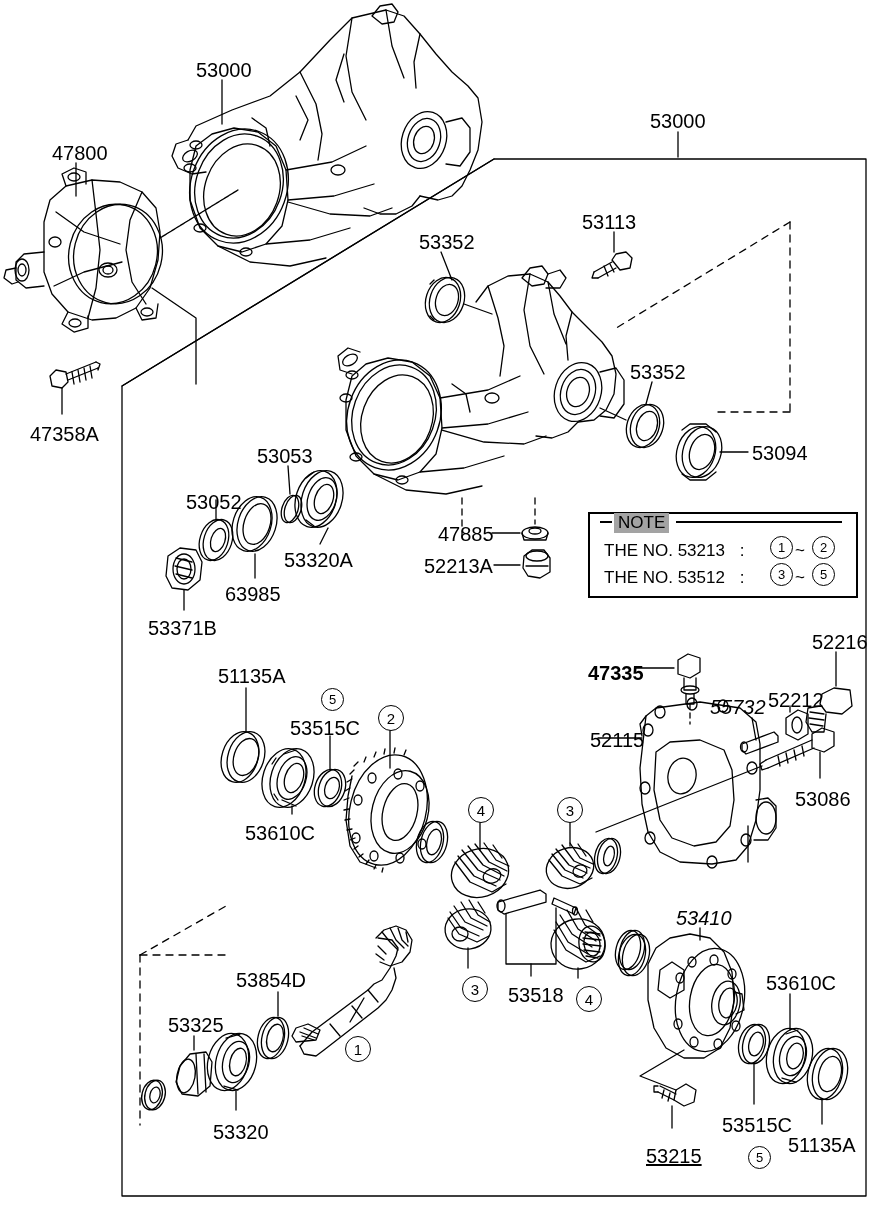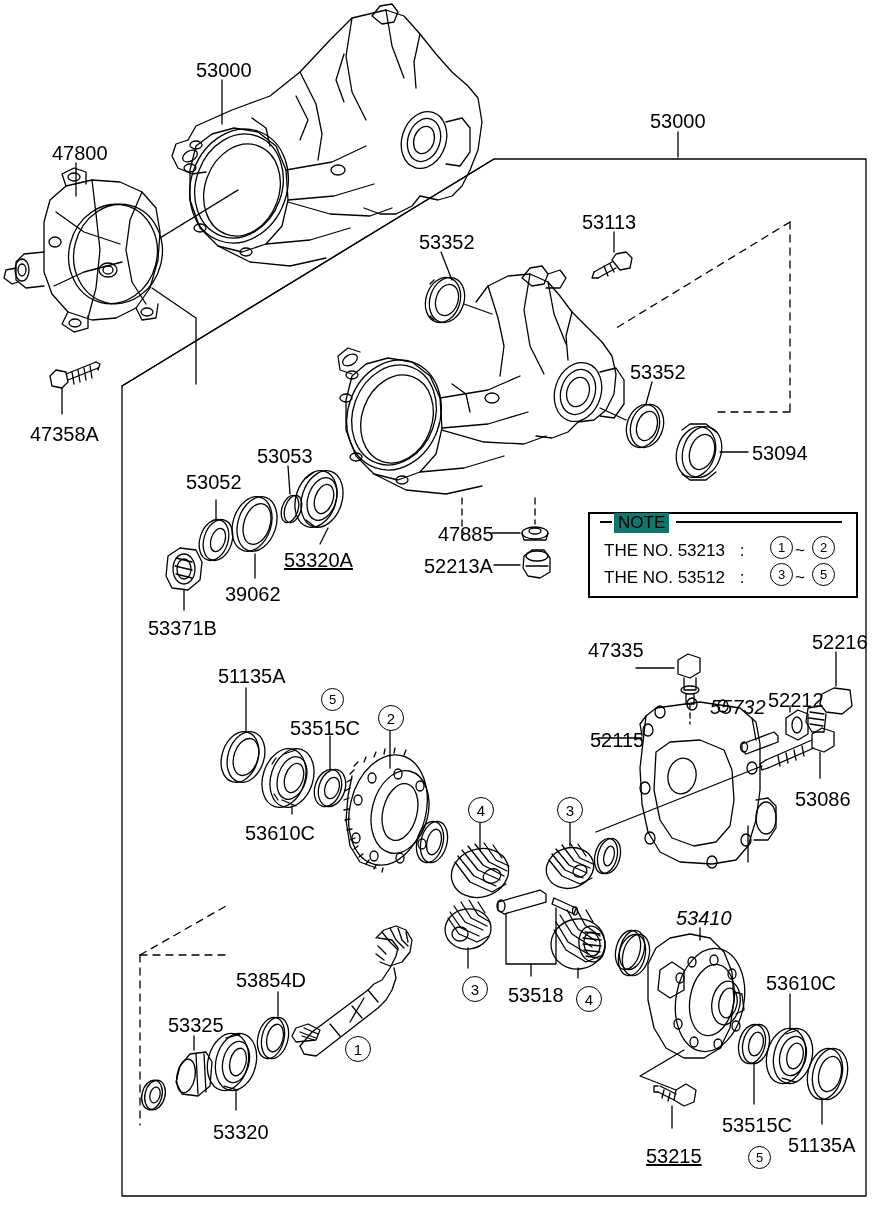--- a/index.html
+++ b/index.html
@@ -3,21 +3,21 @@
 <meta charset="utf-8">
 <style>
   html,body{margin:0;padding:0;background:#ffffff;}
   body{width:886px;height:1211px;position:relative;overflow:hidden;
        font-family:"Liberation Sans", sans-serif;color:#000;}
   #stage{position:absolute;left:0;top:0;width:886px;height:1211px;}
   svg.layer{position:absolute;left:0;top:0;width:886px;height:1211px;overflow:visible;}
   .lbl{position:absolute;font-size:20px;font-family:"Liberation Sans",sans-serif;
        letter-spacing:0px;white-space:nowrap;color:#000;line-height:1;}
   .note-box{position:absolute;border:2px solid #000;background:#fff;}
-  .note-title{position:absolute;background:#0f766e;font-size:17px;padding:0 4px;}
+  .note-title{position:absolute;background:#a3a3a3;font-size:17px;padding:0 4px;}
   .note-row{position:absolute;font-size:17px;white-space:nowrap;}
   .circnum{position:absolute;width:24px;height:24px;border:1.6px solid #000;border-radius:50%;
            font-size:15px;display:flex;align-items:center;justify-content:center;background:#fff;}
   .cnsm{width:21px;height:21px;font-size:13px;}
 </style>
 </head>
 <body>
 
 <div id="stage">
 
@@ -607,30 +607,30 @@
   <div id="labels-root">
       <div class="lbl" style="left: 196px; top: 60px;">53000</div>
       <div class="lbl" style="left: 52px; top: 143px;">47800</div>
       <div class="lbl" style="left: 650px; top: 111px;">53000</div>
       <div class="lbl" style="left: 582px; top: 212px; text-align: right;">53113</div>
       <div class="lbl" style="left: 419px; top: 232px;">53352</div>
       <div class="lbl" style="left: 630px; top: 362px;">53352</div>
       <div class="lbl" style="left: 752px; top: 443px;">53094</div>
       <div class="lbl" style="left: 30px; top: 424px;">47358A</div>
       <div class="lbl" style="left: 257px; top: 446px;">53053</div>
-      <div class="lbl" style="left: 186px; top: 472px; text-align: center;">53052</div>
-      <div class="lbl" style="left: 284px; top: 550px; text-decoration: underline;">53320A</div>
-      <div class="lbl" style="left: 225px; top: 584px;">39062</div>
+      <div class="lbl" style="left: 186px; top: 492px; text-align: center;">53052</div>
+      <div class="lbl" style="left: 284px; top: 550px;">53320A</div>
+      <div class="lbl" style="left: 225px; top: 584px;">63985</div>
       <div class="lbl" style="left: 148px; top: 618px;">53371B</div>
       <div class="lbl" style="left: 438px; top: 524px;">47885</div>
       <div class="lbl" style="left: 424px; top: 556px;">52213A</div>
       <div class="lbl" style="left: 218px; top: 666px;">51135A</div>
       <div class="lbl" style="left: 290px; top: 718px;">53515C</div>
       <div class="lbl" style="left: 245px; top: 823px;">53610C</div>
-      <div class="lbl" style="left: 588px; top: 640px;">47335</div>
+      <div class="lbl" style="left: 588px; top: 663px; font-weight: bold;">47335</div>
       <div class="lbl" style="left: 812px; top: 632px;">52216</div>
       <div class="lbl" style="left: 768px; top: 690px;">52212</div>
       <div class="lbl" style="left: 710px; top: 697px; font-style: italic;">55732</div>
       <div class="lbl" style="left: 544px; top: 730px; margin-left: 46px;">52115</div>
       <div class="lbl" style="left: 795px; top: 789px;">53086</div>
       <div class="lbl" style="left: 508px; top: 985px;">53518</div>
       <div class="lbl" style="left: 676px; top: 908px; font-style: italic;">53410</div>
       <div class="lbl" style="left: 766px; top: 973px;">53610C</div>
       <div class="lbl" style="left: 236px; top: 970px; text-align: right;">53854D</div>
       <div class="lbl" style="left: 168px; top: 1015px;">53325</div>

